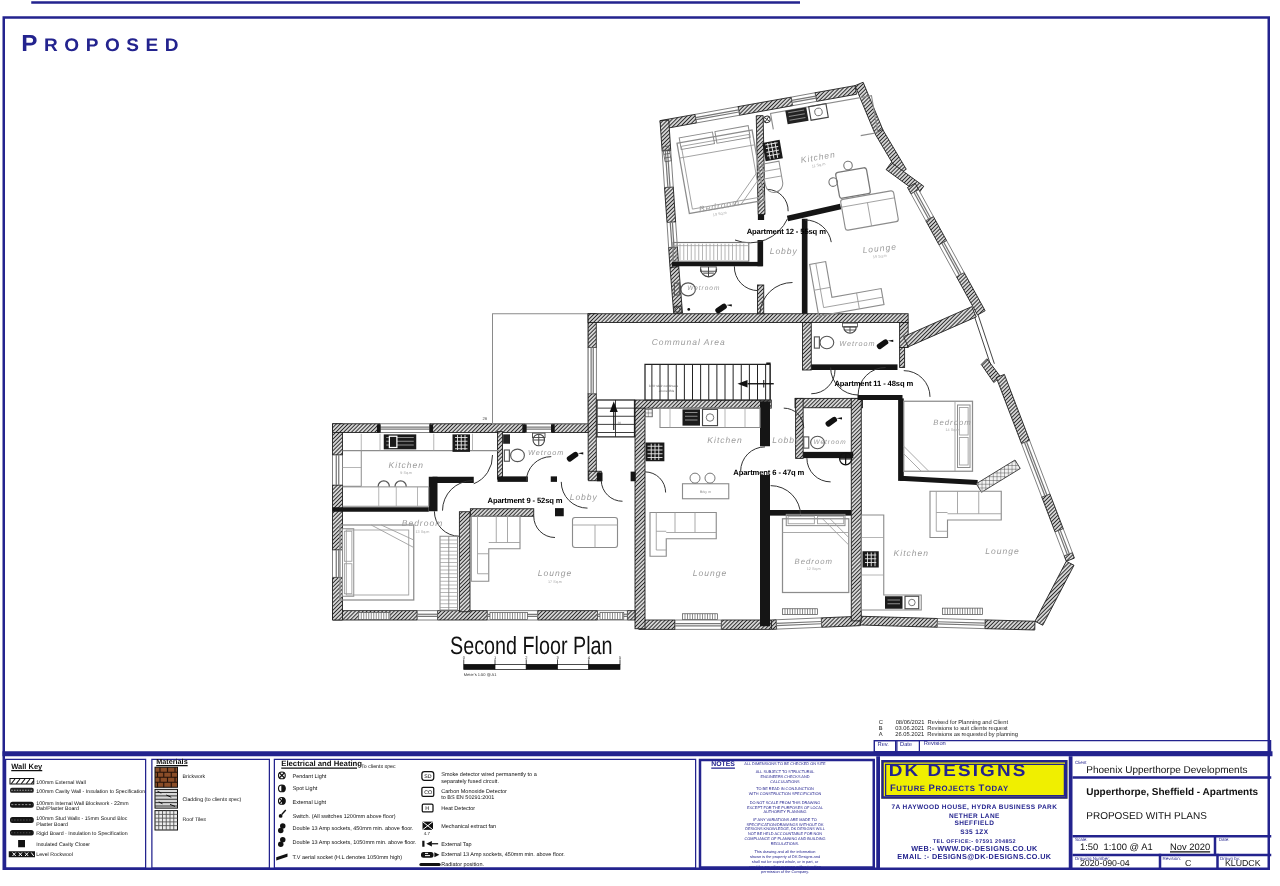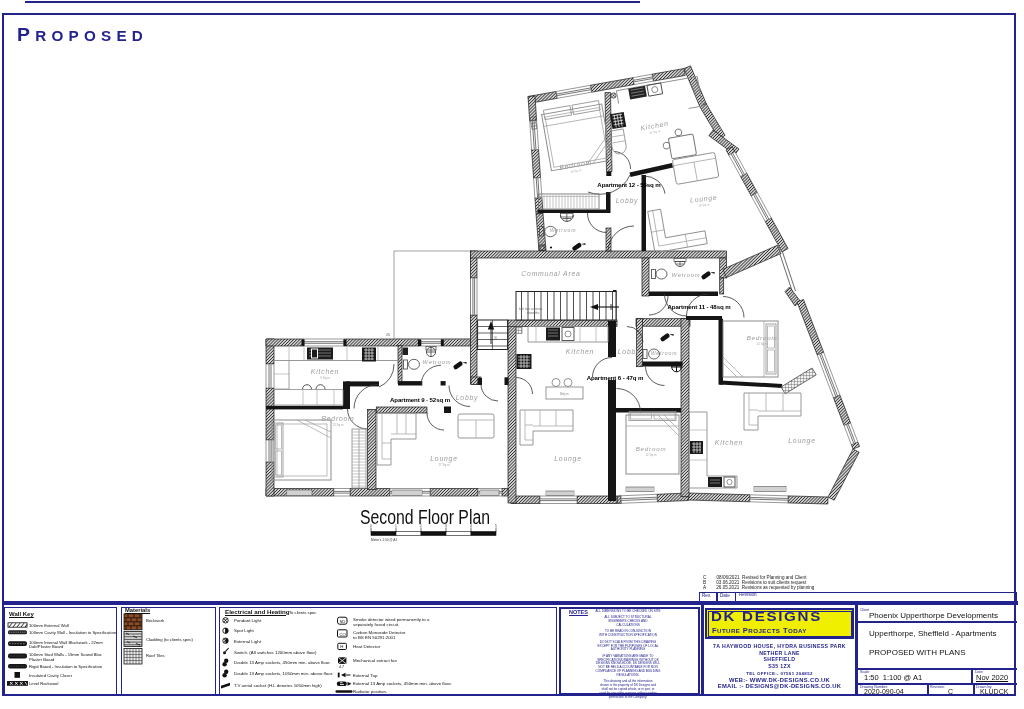--- a/index.html
+++ b/index.html
@@ -1085,28 +1085,28 @@
 <span style="font-size:4.4px;">TEL OFFICE:- 07591 204852</span>
 </div>
 <div class="abs navy" style="left:701px;top:676.5px;width:157px;text-align:center;font-size:5.8px;font-weight:bold;letter-spacing:0.3px;line-height:1.2;">
 WEB:- WWW.DK-DESIGNS.CO.UK<br>EMAIL :- DESIGNS@DK-DESIGNS.CO.UK
 </div>
 
 <div class="abs" style="left:858px;top:607px;width:159px;height:88px;box-sizing:border-box;"></div>
 <div class="abs" style="left:860px;top:608px;font-size:3.6px;color:#23238e;">Client</div>
 <div class="abs" style="left:869px;top:611px;font-size:8px;color:#111;">Phoenix Upperthorpe Developments</div>
 <div class="abs" style="left:858px;top:620.5px;width:159px;height:2px;background:#23238e;"></div>
-<div class="abs" style="left:869px;top:629px;font-size:8px;color:#111;">Upperthorpe, Sheffield - Apartments</div>
+<div class="abs" style="left:869px;top:629px;font-size:8px;color:#111;font-weight:bold;">Upperthorpe, Sheffield - Apartments</div>
 <div class="abs" style="left:869px;top:648px;font-size:8px;color:#111;">PROPOSED WITH PLANS</div>
 <div class="abs" style="left:858px;top:668px;width:159px;height:2px;background:#23238e;"></div>
 <div class="abs" style="left:860px;top:670px;font-size:3.6px;color:#23238e;">Scale:</div>
 <div class="abs" style="left:864px;top:673px;font-size:7.5px;color:#111;">1:50&nbsp;&nbsp;1:100 @ A1</div>
 <div class="abs" style="left:971px;top:668px;width:2px;height:16px;background:#23238e;"></div>
 <div class="abs" style="left:975px;top:670px;font-size:3.6px;color:#23238e;">Date:</div>
-<div class="abs" style="left:976px;top:673px;font-size:7.5px;color:#111;text-decoration:underline;">Nov 2020</div>
+<div class="abs" style="left:936px;top:673px;font-size:7.5px;color:#111;text-decoration:underline;">Nov 2020</div>
 <div class="abs" style="left:858px;top:682.5px;width:159px;height:2px;background:#23238e;"></div>
 <div class="abs" style="left:860px;top:684.5px;font-size:3.6px;color:#23238e;">Drawing Number:</div>
 <div class="abs" style="left:864px;top:687.5px;font-size:7px;color:#111;">2020-090-04</div>
 <div class="abs" style="left:927px;top:682.5px;width:2px;height:13px;background:#23238e;"></div>
 <div class="abs" style="left:930px;top:684.5px;font-size:3.6px;color:#23238e;">Revision:</div>
 <div class="abs" style="left:948px;top:687.5px;font-size:7px;color:#111;">C</div>
 <div class="abs" style="left:973px;top:682.5px;width:2px;height:13px;background:#23238e;"></div>
 <div class="abs" style="left:976px;top:684.5px;font-size:3.6px;color:#23238e;">Drawn by:</div>
 <div class="abs" style="left:980px;top:687.5px;font-size:7px;color:#111;">KLUDCK</div>
 

